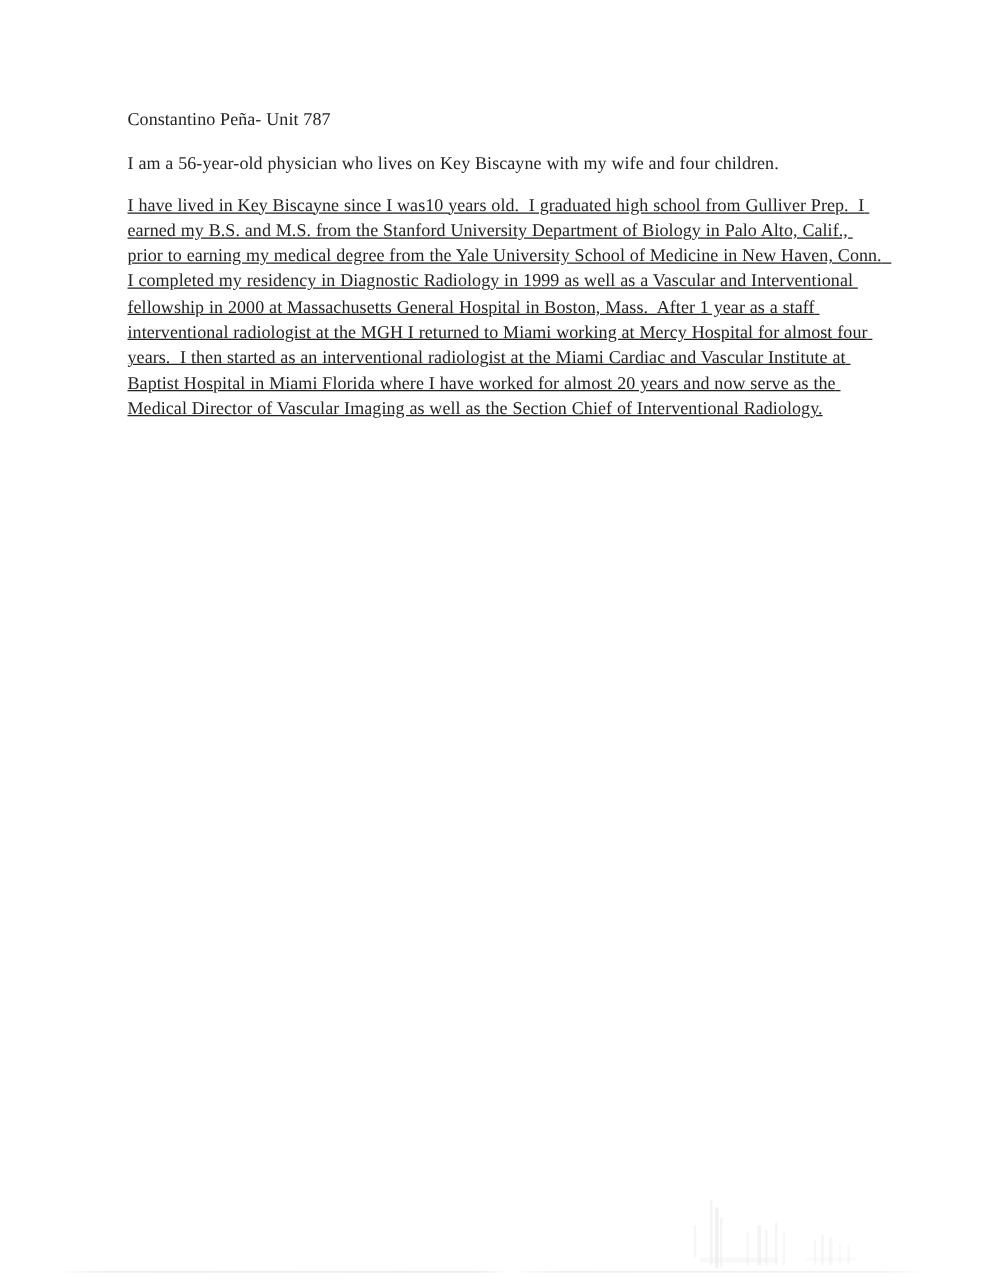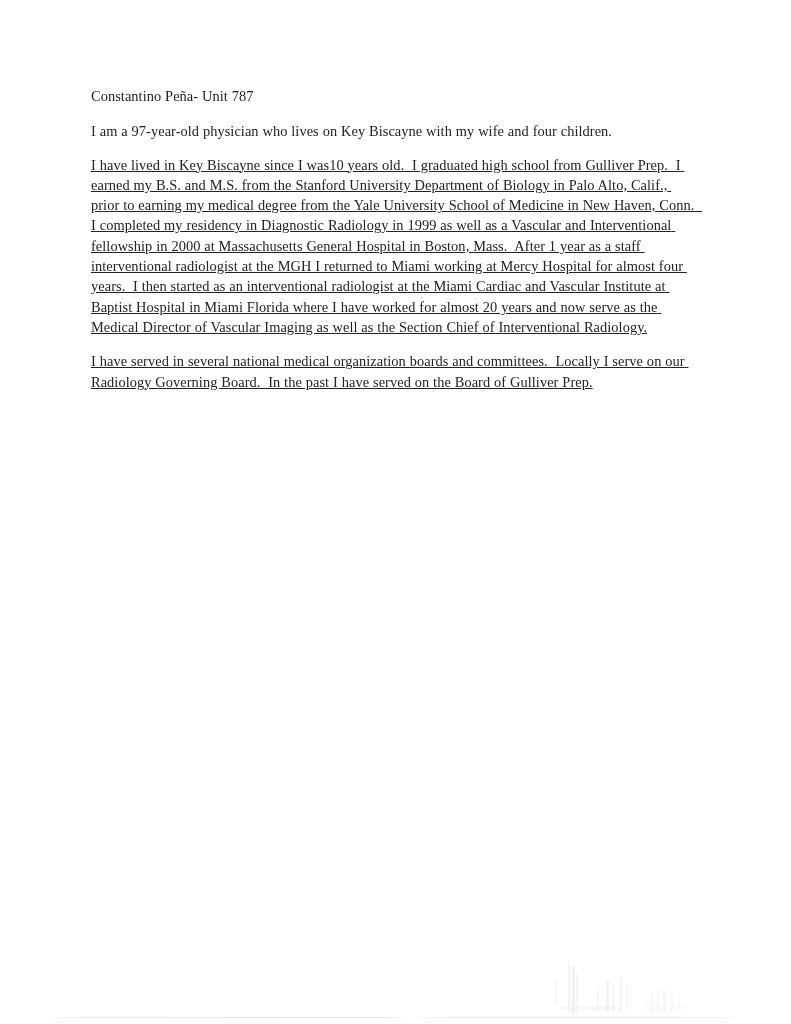--- a/index.html
+++ b/index.html
@@ -14,21 +14,21 @@
     width: 791px;
     height: 1024px;
     background: #ffffff;
     overflow: hidden;
     font-family: "Liberation Serif", "DejaVu Serif", serif;
     color: #1b1b1b;
   }
 
   .doc-body {
     position: absolute;
-    left: 91px;
+    left: 102px;
     top: 86px;
     width: 604px;
   }
 
   .para {
     margin: 0 0 13px 0;
     font-size: 14.4px;
     line-height: 20.3px;
     text-align: left;
     color: #232323;
@@ -82,25 +82,24 @@
 </style>
 </head>
 <body>
 
 <div class="page">
 
   <div class="doc-body">
 
     <p class="para heading-line">Constantino Peña- Unit 787</p>
 
-    <p class="para">I am a 97-year-old physician who lives on Key Biscayne with my wife and four children.</p>
+    <p class="para">I am a 56-year-old physician who lives on Key Biscayne with my wife and four children.</p>
 
     <p class="para block-para">I have lived in Key Biscayne since I was10 years old.  I graduated high school from Gulliver Prep.  I earned my B.S. and M.S. from the Stanford University Department of Biology in Palo Alto, Calif., prior to earning my medical degree from the Yale University School of Medicine in New Haven, Conn.  I completed my residency in Diagnostic Radiology in 1999 as well as a Vascular and Interventional fellowship in 2000 at Massachusetts General Hospital in Boston, Mass.  After 1 year as a staff interventional radiologist at the MGH I returned to Miami working at Mercy Hospital for almost four years.  I then started as an interventional radiologist at the Miami Cardiac and Vascular Institute at Baptist Hospital in Miami Florida where I have worked for almost 20 years and now serve as the Medical Director of Vascular Imaging as well as the Section Chief of Interventional Radiology.</p>
 
-    <p class="para block-para">I have served in several national medical organization boards and committees.  Locally I serve on our Radiology Governing Board.  In the past I have served on the Board of Gulliver Prep.</p>
 
 
   </div>
 
   <div class="scan-artifacts">
     <div class="smudge" style="left:568px; top:20px; width:2px; height:52px; opacity:0.55;"></div>
     <div class="smudge" style="left:572px; top:26px; width:3px; height:48px; opacity:0.75;"></div>
     <div class="smudge" style="left:576px; top:34px; width:2px; height:40px; opacity:0.5;"></div>
     <div class="smudge" style="left:555px; top:40px; width:2px; height:26px; opacity:0.45;"></div>
     <div class="smudge" style="left:597px; top:46px; width:2px; height:26px; opacity:0.4;"></div>

